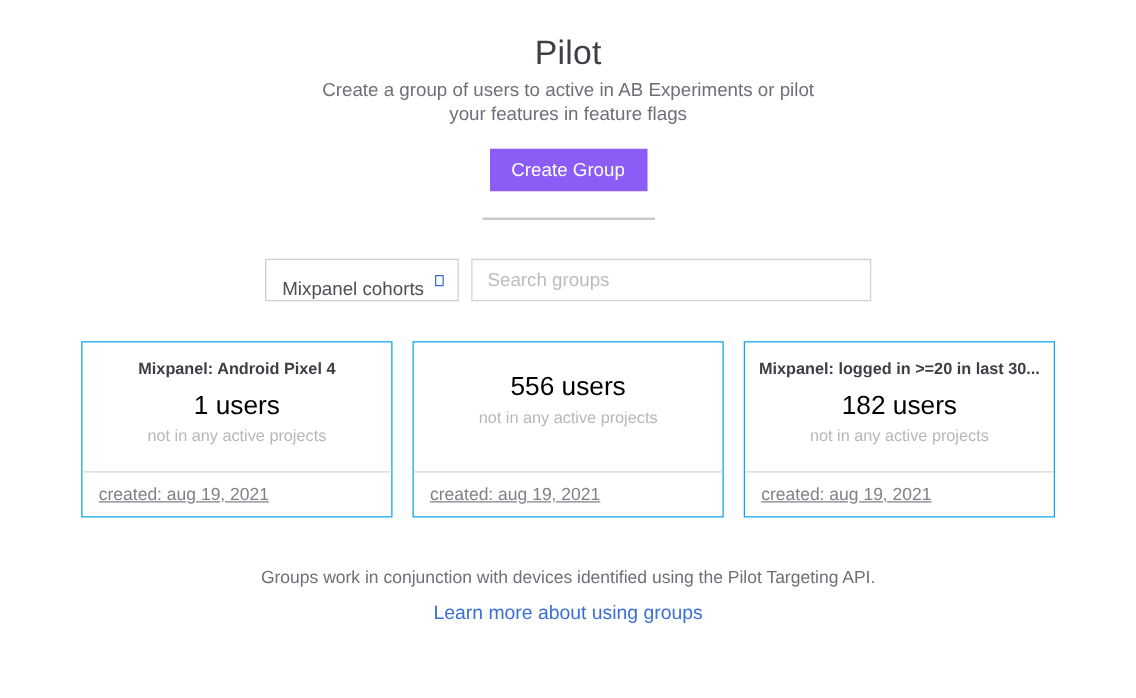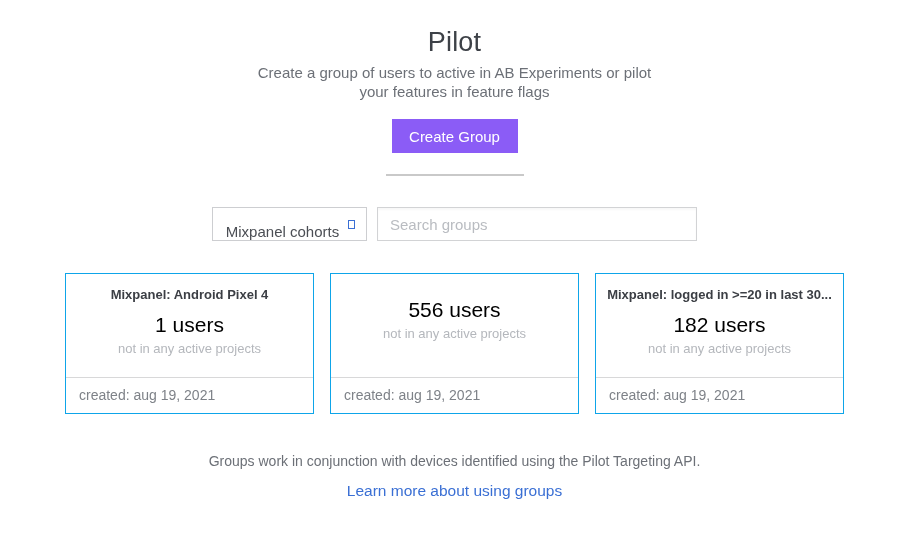--- a/index.html
+++ b/index.html
@@ -122,20 +122,21 @@
     font-size: 13px;
     color: #b4b7bc;
   }
   .card-footer {
     height: 36px;
     border-top: 1px solid #d8d8d9;
     padding: 9px 13px 0;
     text-align: left;
     font-size: 14px;
     color: #7e8288;
+    text-decoration: underline;
   }
 
   .footer-info {
     margin-top: 39px;
     text-align: center;
     font-size: 14px;
     color: #6c7077;
   }
   .learn-link {
     display: block;

